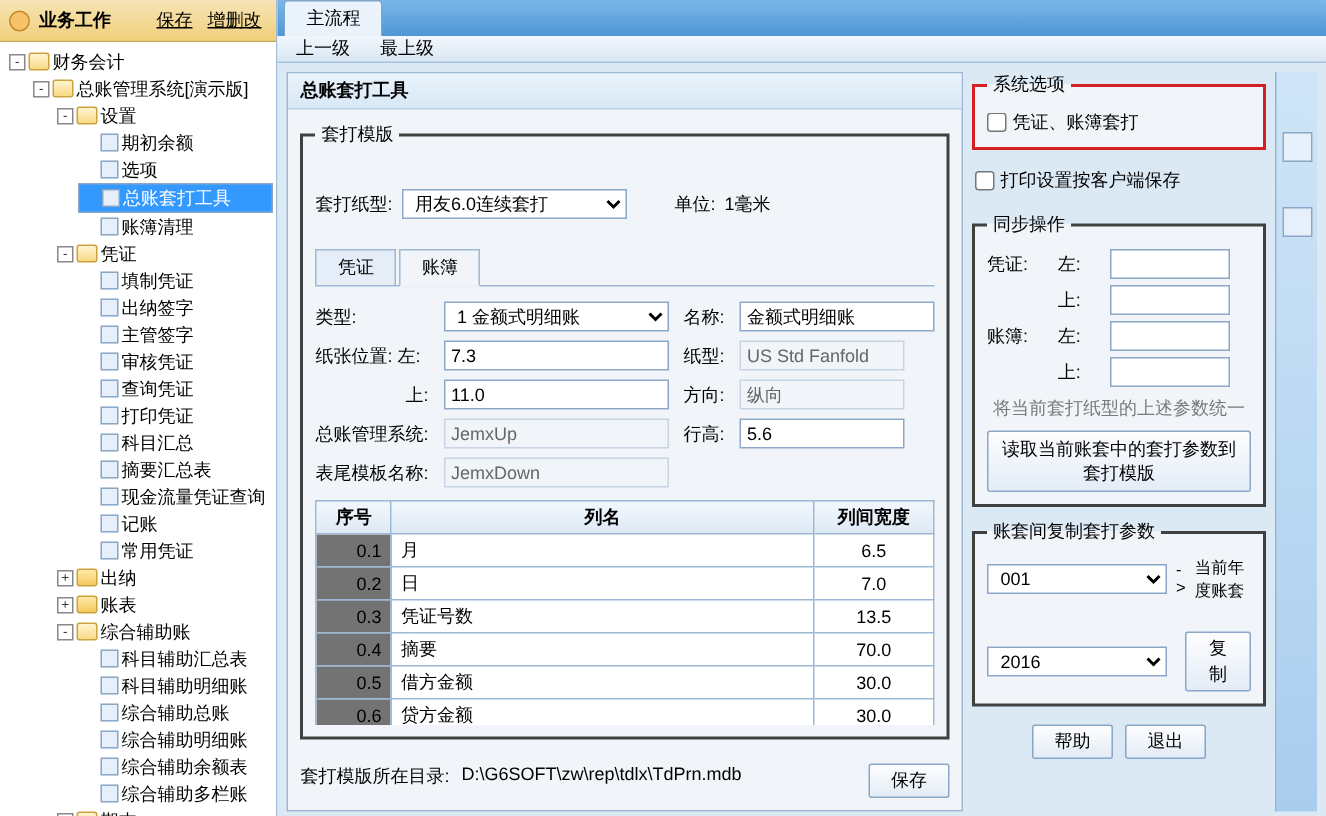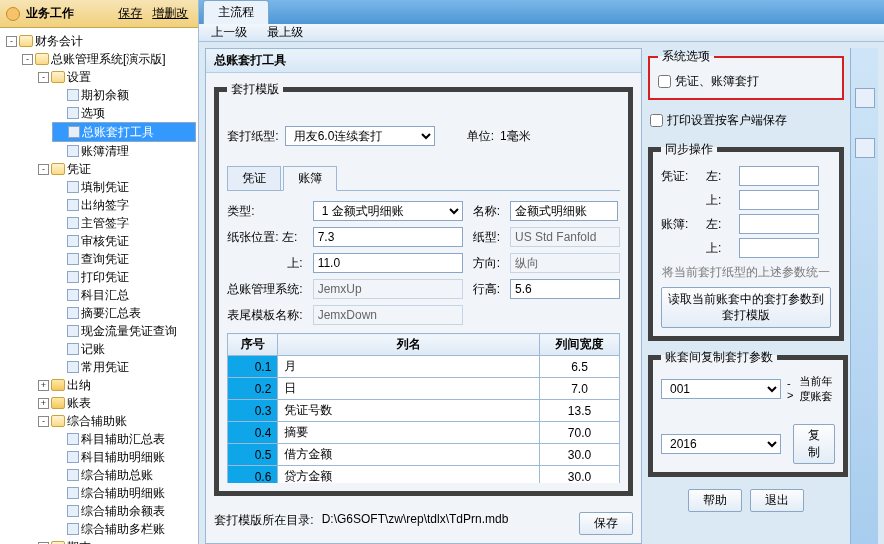--- a/index.html
+++ b/index.html
@@ -25,37 +25,37 @@
 .main{flex:1;display:flex;flex-direction:column;background:#dbe9f5}
 .top-tabs{height:26px;background:linear-gradient(#7ab7e8,#4d97d6);display:flex;align-items:flex-end;padding-left:4px}
 .top-tab{background:#bcd9f1;padding:3px 14px;border:1px solid #7ca7cc;border-bottom:none;border-radius:3px 3px 0 0;margin-right:2px}
 .top-tab.active{background:#eaf3fb}
 .toolbar{height:24px;background:linear-gradient(#f2f7fc,#d9e7f4);border-bottom:1px solid #a7c1dc;display:flex;align-items:center;padding:0 12px;gap:20px}
 .toolbar span{cursor:pointer}
 .content{flex:1;padding:6px 6px 6px 6px;display:flex;gap:6px}
 .panel-title{background:linear-gradient(#eaf3fb,#d8e8f6);padding:3px 8px;border-bottom:1px solid #b7cfe6;font-weight:bold}
 .left-panel{flex:1;background:#f1f5f9;border:1px solid #9db8d4;display:flex;flex-direction:column}
 .lp-body{flex:1;padding:8px;display:flex;flex-direction:column;gap:8px}
-fieldset{border:5px solid #404040;padding:8px;background:#f1f5f9}
+fieldset{border:2px solid #404040;padding:8px;background:#f1f5f9}
 legend{padding:0 4px}
 .row-f{display:flex;align-items:center;gap:6px;margin:20px 0}
 .sel,.inp{border:1px solid #8aa7c7;background:#fff;height:20px;padding:0 4px}
 .sel{min-width:120px}
 .inp{min-width:80px}
 .readonly{background:#f1f5f9;border:1px solid #c7d4e3;color:#666}
 .tabs2{display:flex;border-bottom:1px solid #9db8d4;margin-top:6px}
 .tab2{padding:3px 14px;border:1px solid #9db8d4;border-bottom:none;background:#e5eef8;margin-right:2px;cursor:pointer}
 .tab2.active{background:#f1f5f9;border-bottom:1px solid #f1f5f9;margin-bottom:-1px}
 .grid{display:grid;grid-template-columns:auto auto auto auto;gap:6px 10px;align-items:center}
 .lbl{text-align:left;white-space:nowrap}
 table.cols{width:100%;border-collapse:collapse;background:#fff}
 table.cols th,table.cols td{border:1px solid #9db8d4;padding:2px 6px;height:18px}
 table.cols th{background:linear-gradient(#f2f7fc,#dde9f5);font-weight:bold;text-align:center}
 table.cols td.num{text-align:center}
-table.cols td.idx{text-align:right;background:#0ea5e9}
+table.cols td.idx{text-align:right;background:#737373}
 .footer-row{display:flex;align-items:flex-start;gap:8px;padding:8px}
 .btn-std{border:1px solid #8aa7c7;background:linear-gradient(#fdfdfe,#e3ecf6);padding:2px 14px;cursor:pointer;border-radius:2px}
 .right-panel{width:196px;display:flex;flex-direction:column;gap:8px}
 .right-strip{width:28px;background:linear-gradient(#cfe5f7,#a9cdee);border-left:1px solid #8fb4d8;display:flex;flex-direction:column;align-items:center;padding-top:40px;gap:30px}
 .strip-ico{width:20px;height:20px;background:#e7f0fa;border:1px solid #8aa7c7}
 .redbox{border:2px solid #d42020}
 input[type=checkbox]{vertical-align:middle;margin-right:4px}
 .sync-grid{display:grid;grid-template-columns:auto auto auto;gap:4px 6px;align-items:center}
 .sync-grid .inp{width:50px}
 .small-note{color:#7a7a7a;text-align:center;margin:6px 0}
@@ -317,21 +317,21 @@
               <span>1毫米</span>
             </div>
             <div class="tabs2">
               <div class="tab2">凭证</div>
               <div class="tab2 active">账簿</div>
             </div>
             <div style="padding-top:10px" class="grid">
               <span class="lbl">类型:</span>
               <select class="sel" style="width:150px"><option>1 金额式明细账</option></select>
               <span class="lbl">名称:</span>
-              <input class="inp" style="width: 108px;" value="金额式明细账">
+              <input class="inp" style="width: 130px;" value="金额式明细账">
 
               <span class="lbl"><span>纸张位置:</span> <span>左:</span></span>
               <input class="inp" value="7.3" style="">
               <span class="lbl">纸型:</span>
               <input class="inp readonly" style="width: 110px;" value="US Std Fanfold">
 
               <span class="lbl" style="text-align:right">上:</span>
               <input class="inp" value="11.0" style="">
               <span class="lbl">方向:</span>
               <input class="inp readonly" style="width: 110px;" value="纵向">

